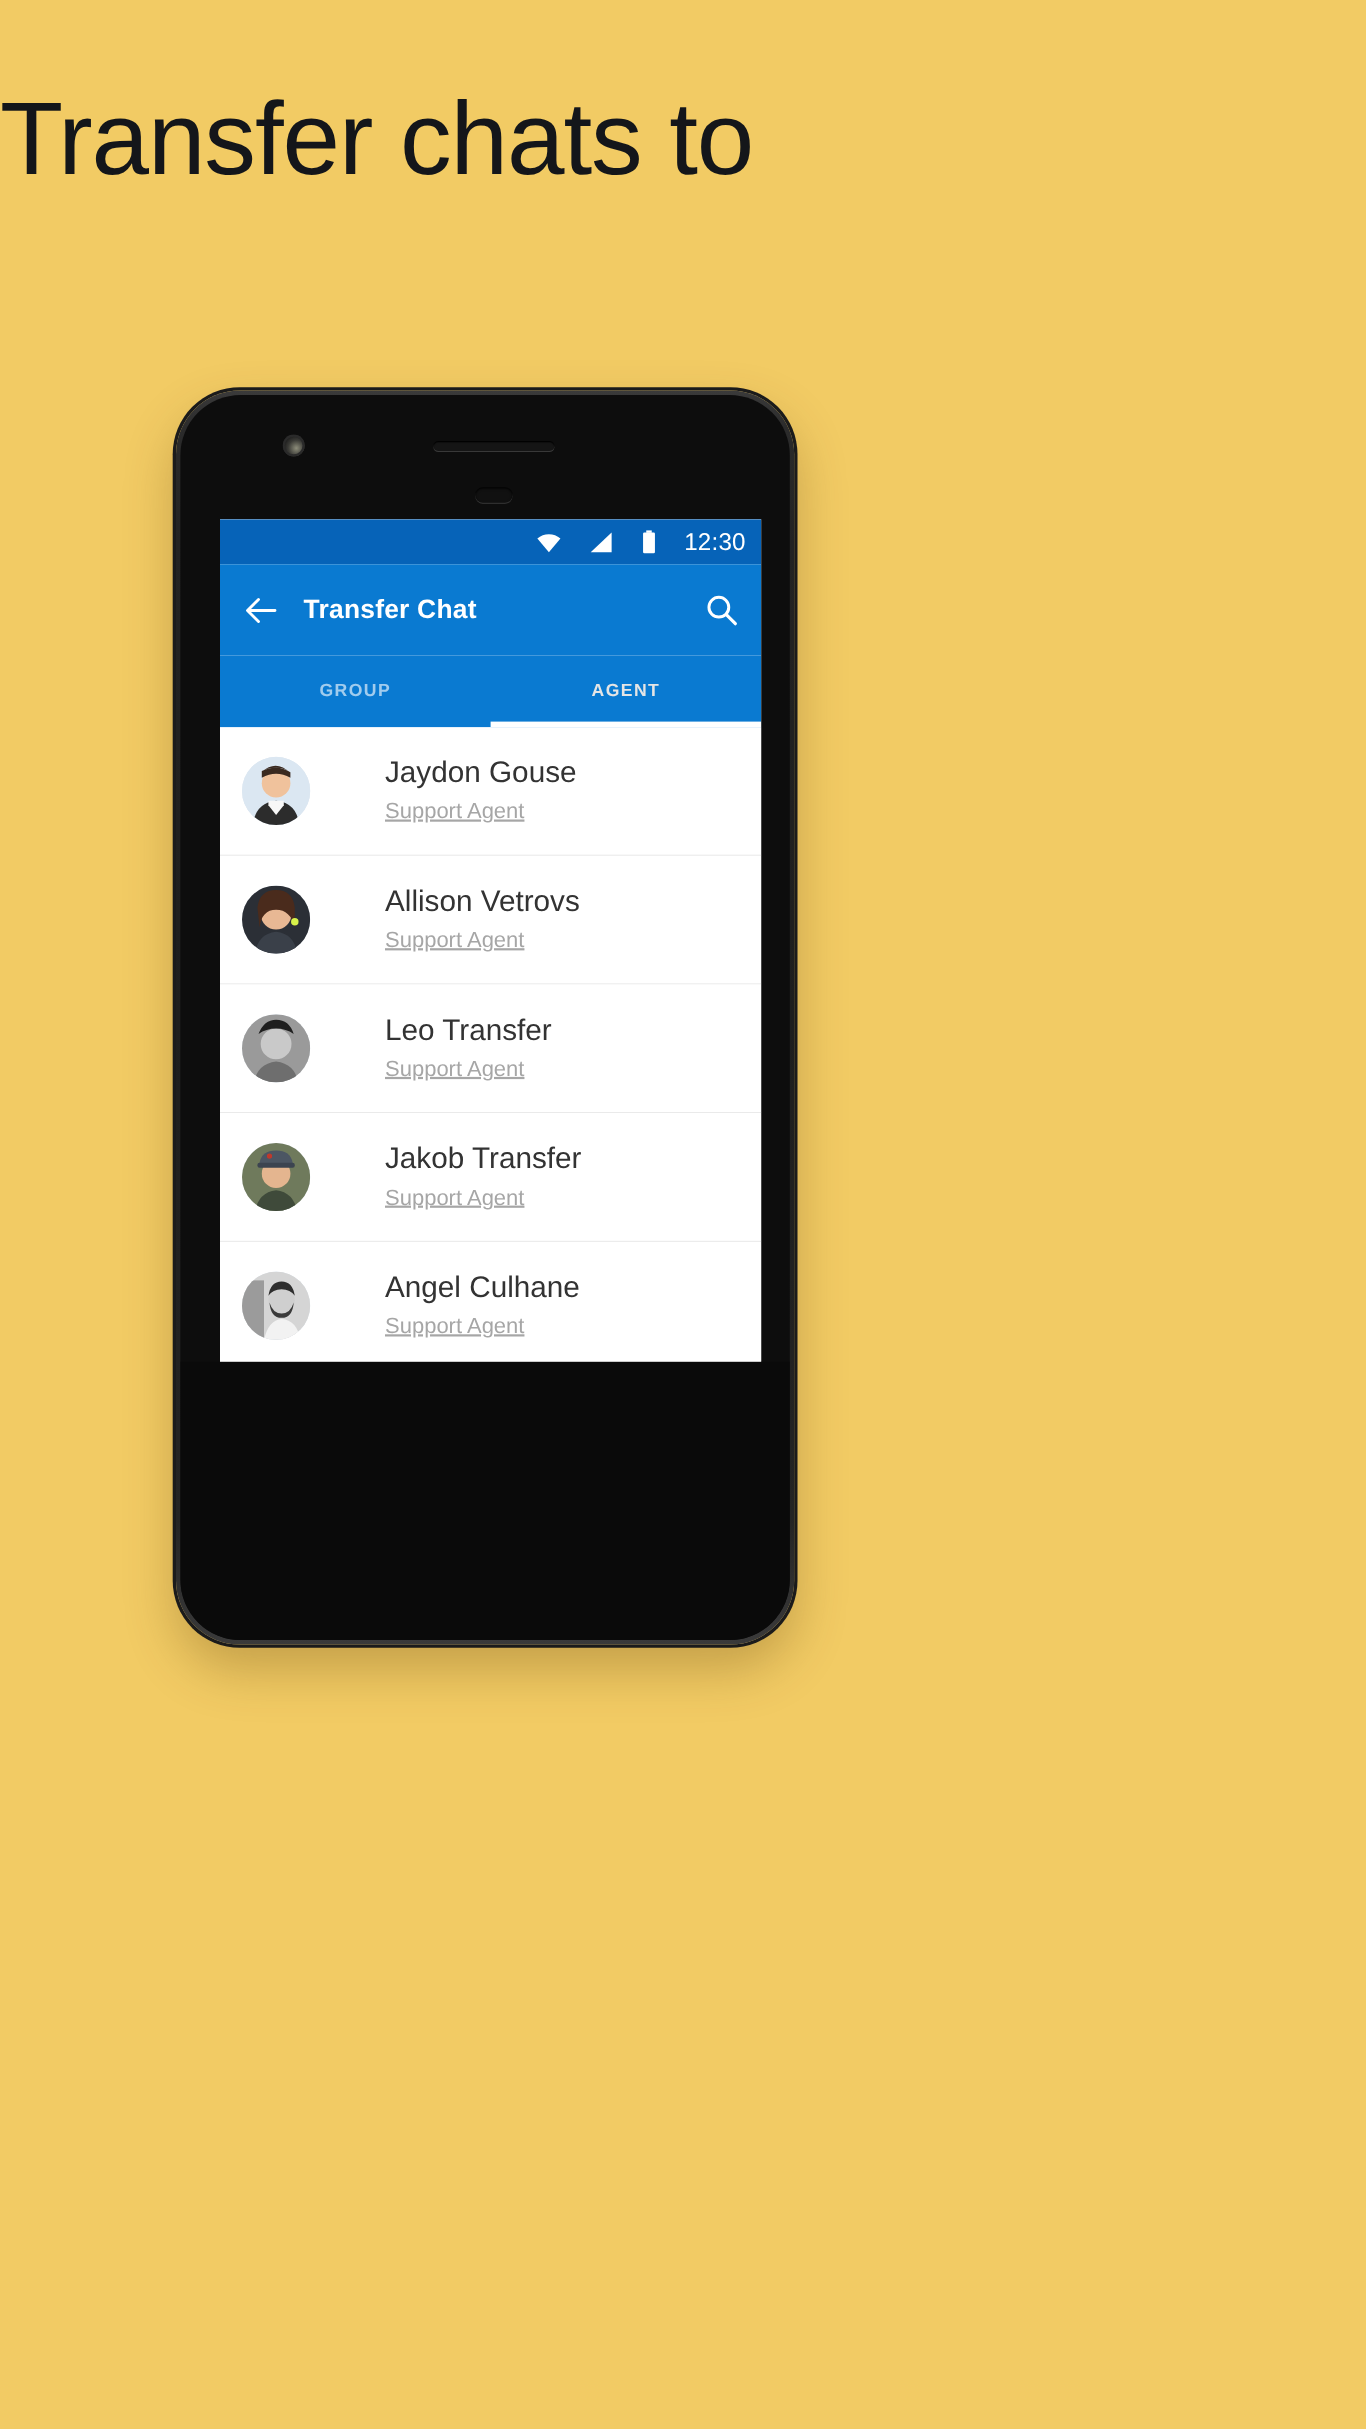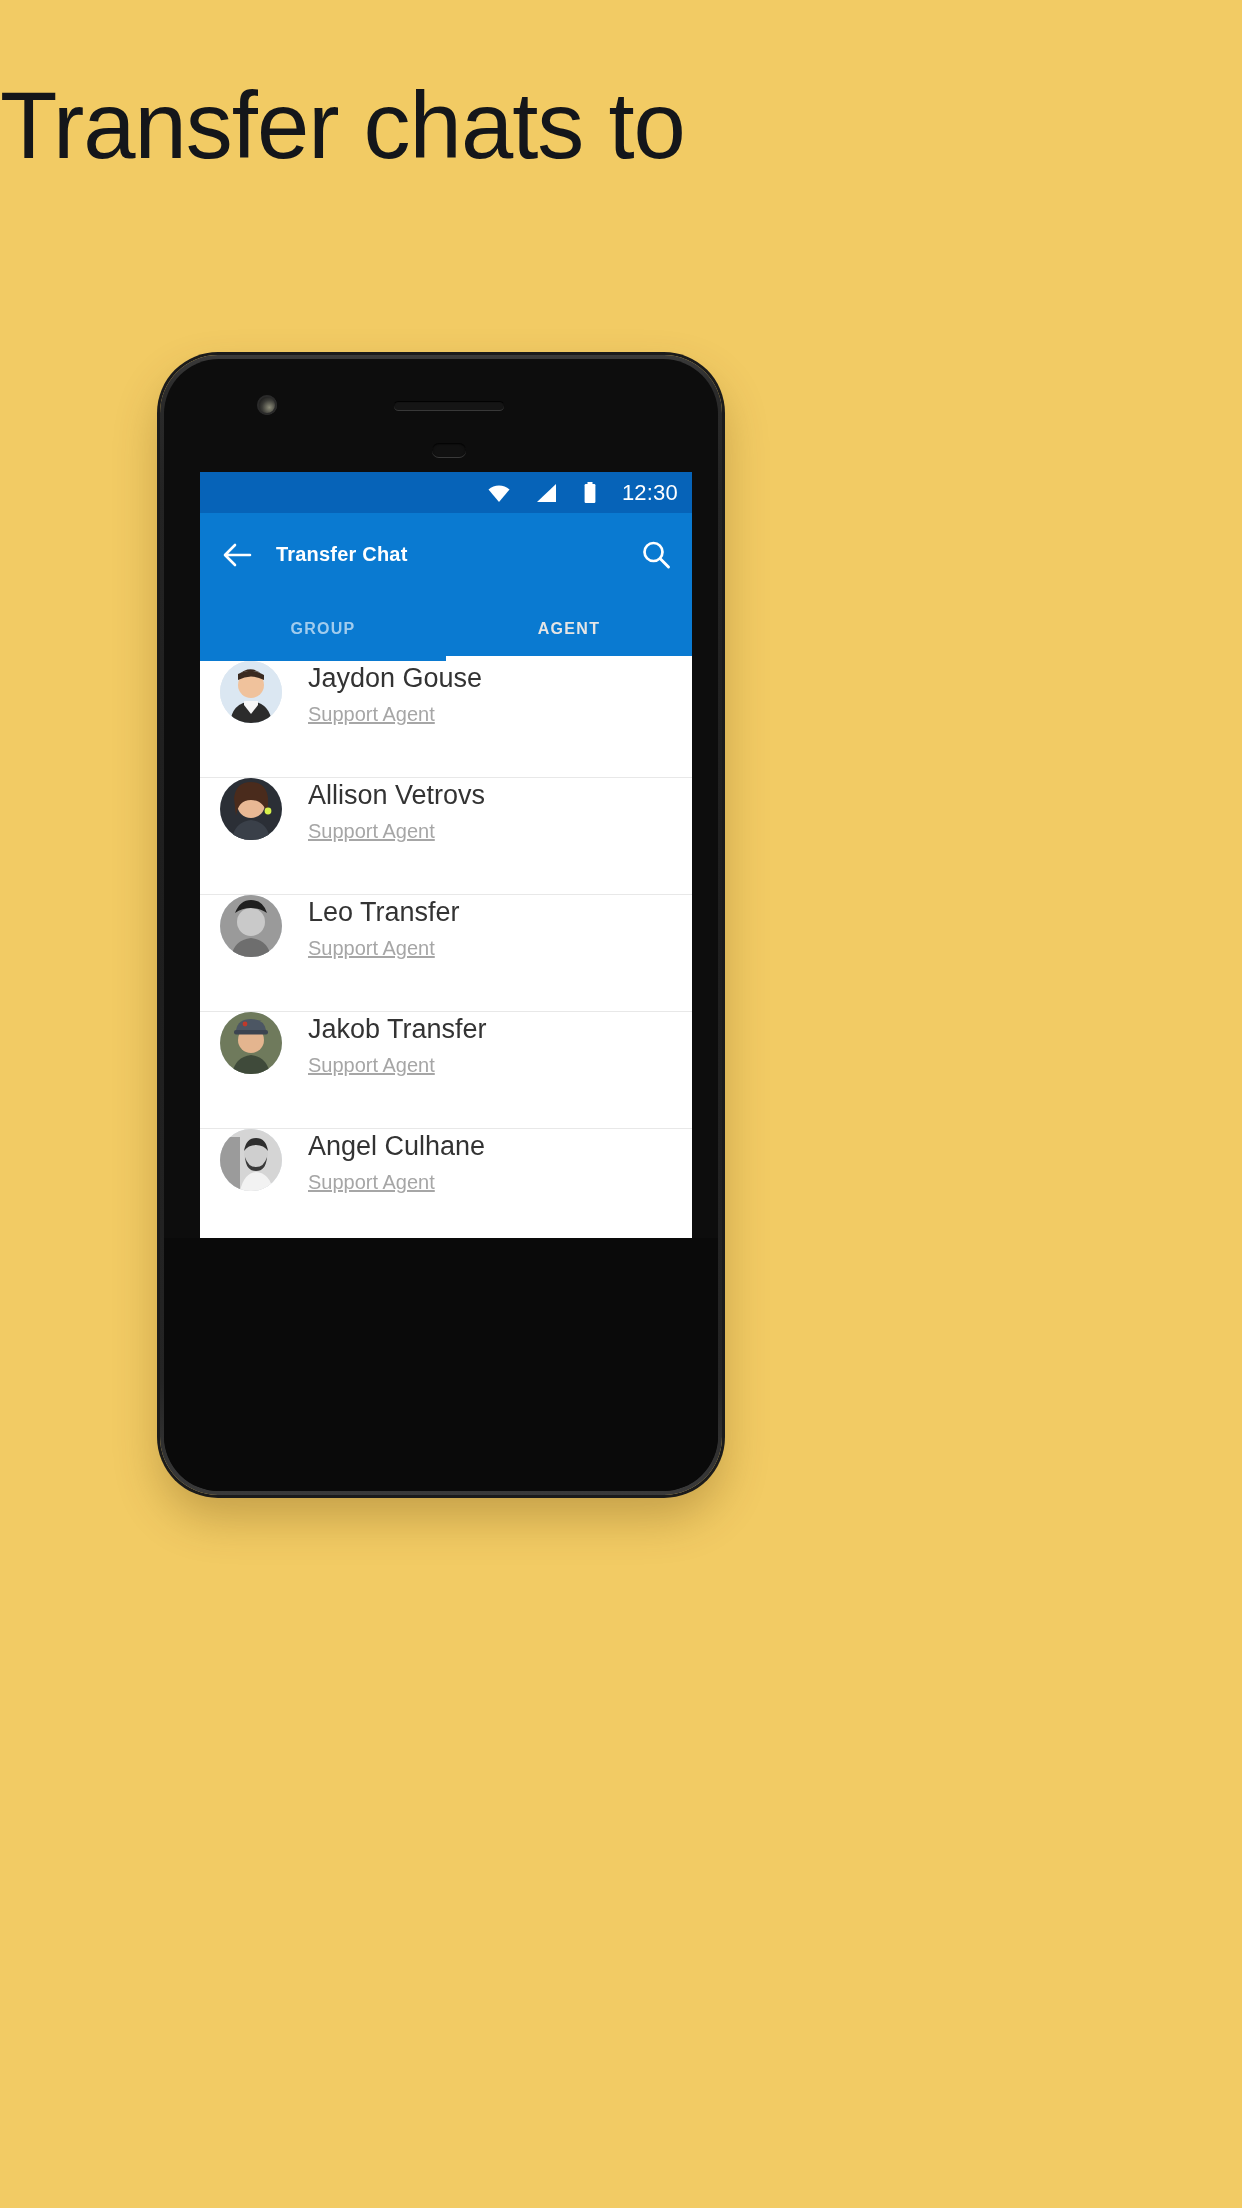--- a/index.html
+++ b/index.html
@@ -69,44 +69,45 @@
   .ico-wifi { width:24px; height:20px; position:relative; }
   .ico-wifi svg, .ico-sig svg, .ico-bat svg { display:block; }
 
   
   .appbar {
     height:83px; background:#0a7ad1;
     display:flex; align-items:center; padding:0 20px;
   }
   .back-arrow { width:34px; height:34px; flex:0 0 auto; }
   .appbar-title {
-    color:#fff; font-size:20px; font-weight:700;
+    color:#fff; font-size:24px; font-weight:700;
     margin-left:22px; letter-spacing:0.2px; flex:1 1 auto;
   }
   .search-ico { width:32px; height:32px; flex:0 0 auto; }
 
   
   .tabs { height:65px; background:#0a7ad1; display:flex; position:relative; }
   .tab {
     flex:1 1 50%; display:flex; align-items:center; justify-content:center;
     font-size:16px; font-weight:700; letter-spacing:1.3px;
   }
   .tab.inactive { color:rgba(255,255,255,0.62); }
   .tab.active { color:#e5e5e5; }
   .tab-indicator {
     position:absolute; bottom:0; left:50%; width:50%; height:5px; background:#ffffff;
   }
 
   
   .list { background:#fff; }
   .row {
-    display:flex; 
+    display:flex; align-items:center;
     height:117px; padding:0 0 0 20px;
     border-bottom:1px solid #e8e8e8;
     background:#fff;
+    gap:42px;
   }
   .avatar {
     width:62px; height:62px; border-radius:50%;
     flex:0 0 auto; overflow:hidden; position:relative;
     background:#dfe7ef;
   }
   .avatar .face { position:absolute; inset:0; }
   .row-text { margin-left:26px; }
   .row-name { font-size:27px; color:#333333; line-height:34px; }
   .row-sub { font-size:20px; color:#a6a6a6; line-height:30px; margin-top:4px;text-decoration:underline; }

